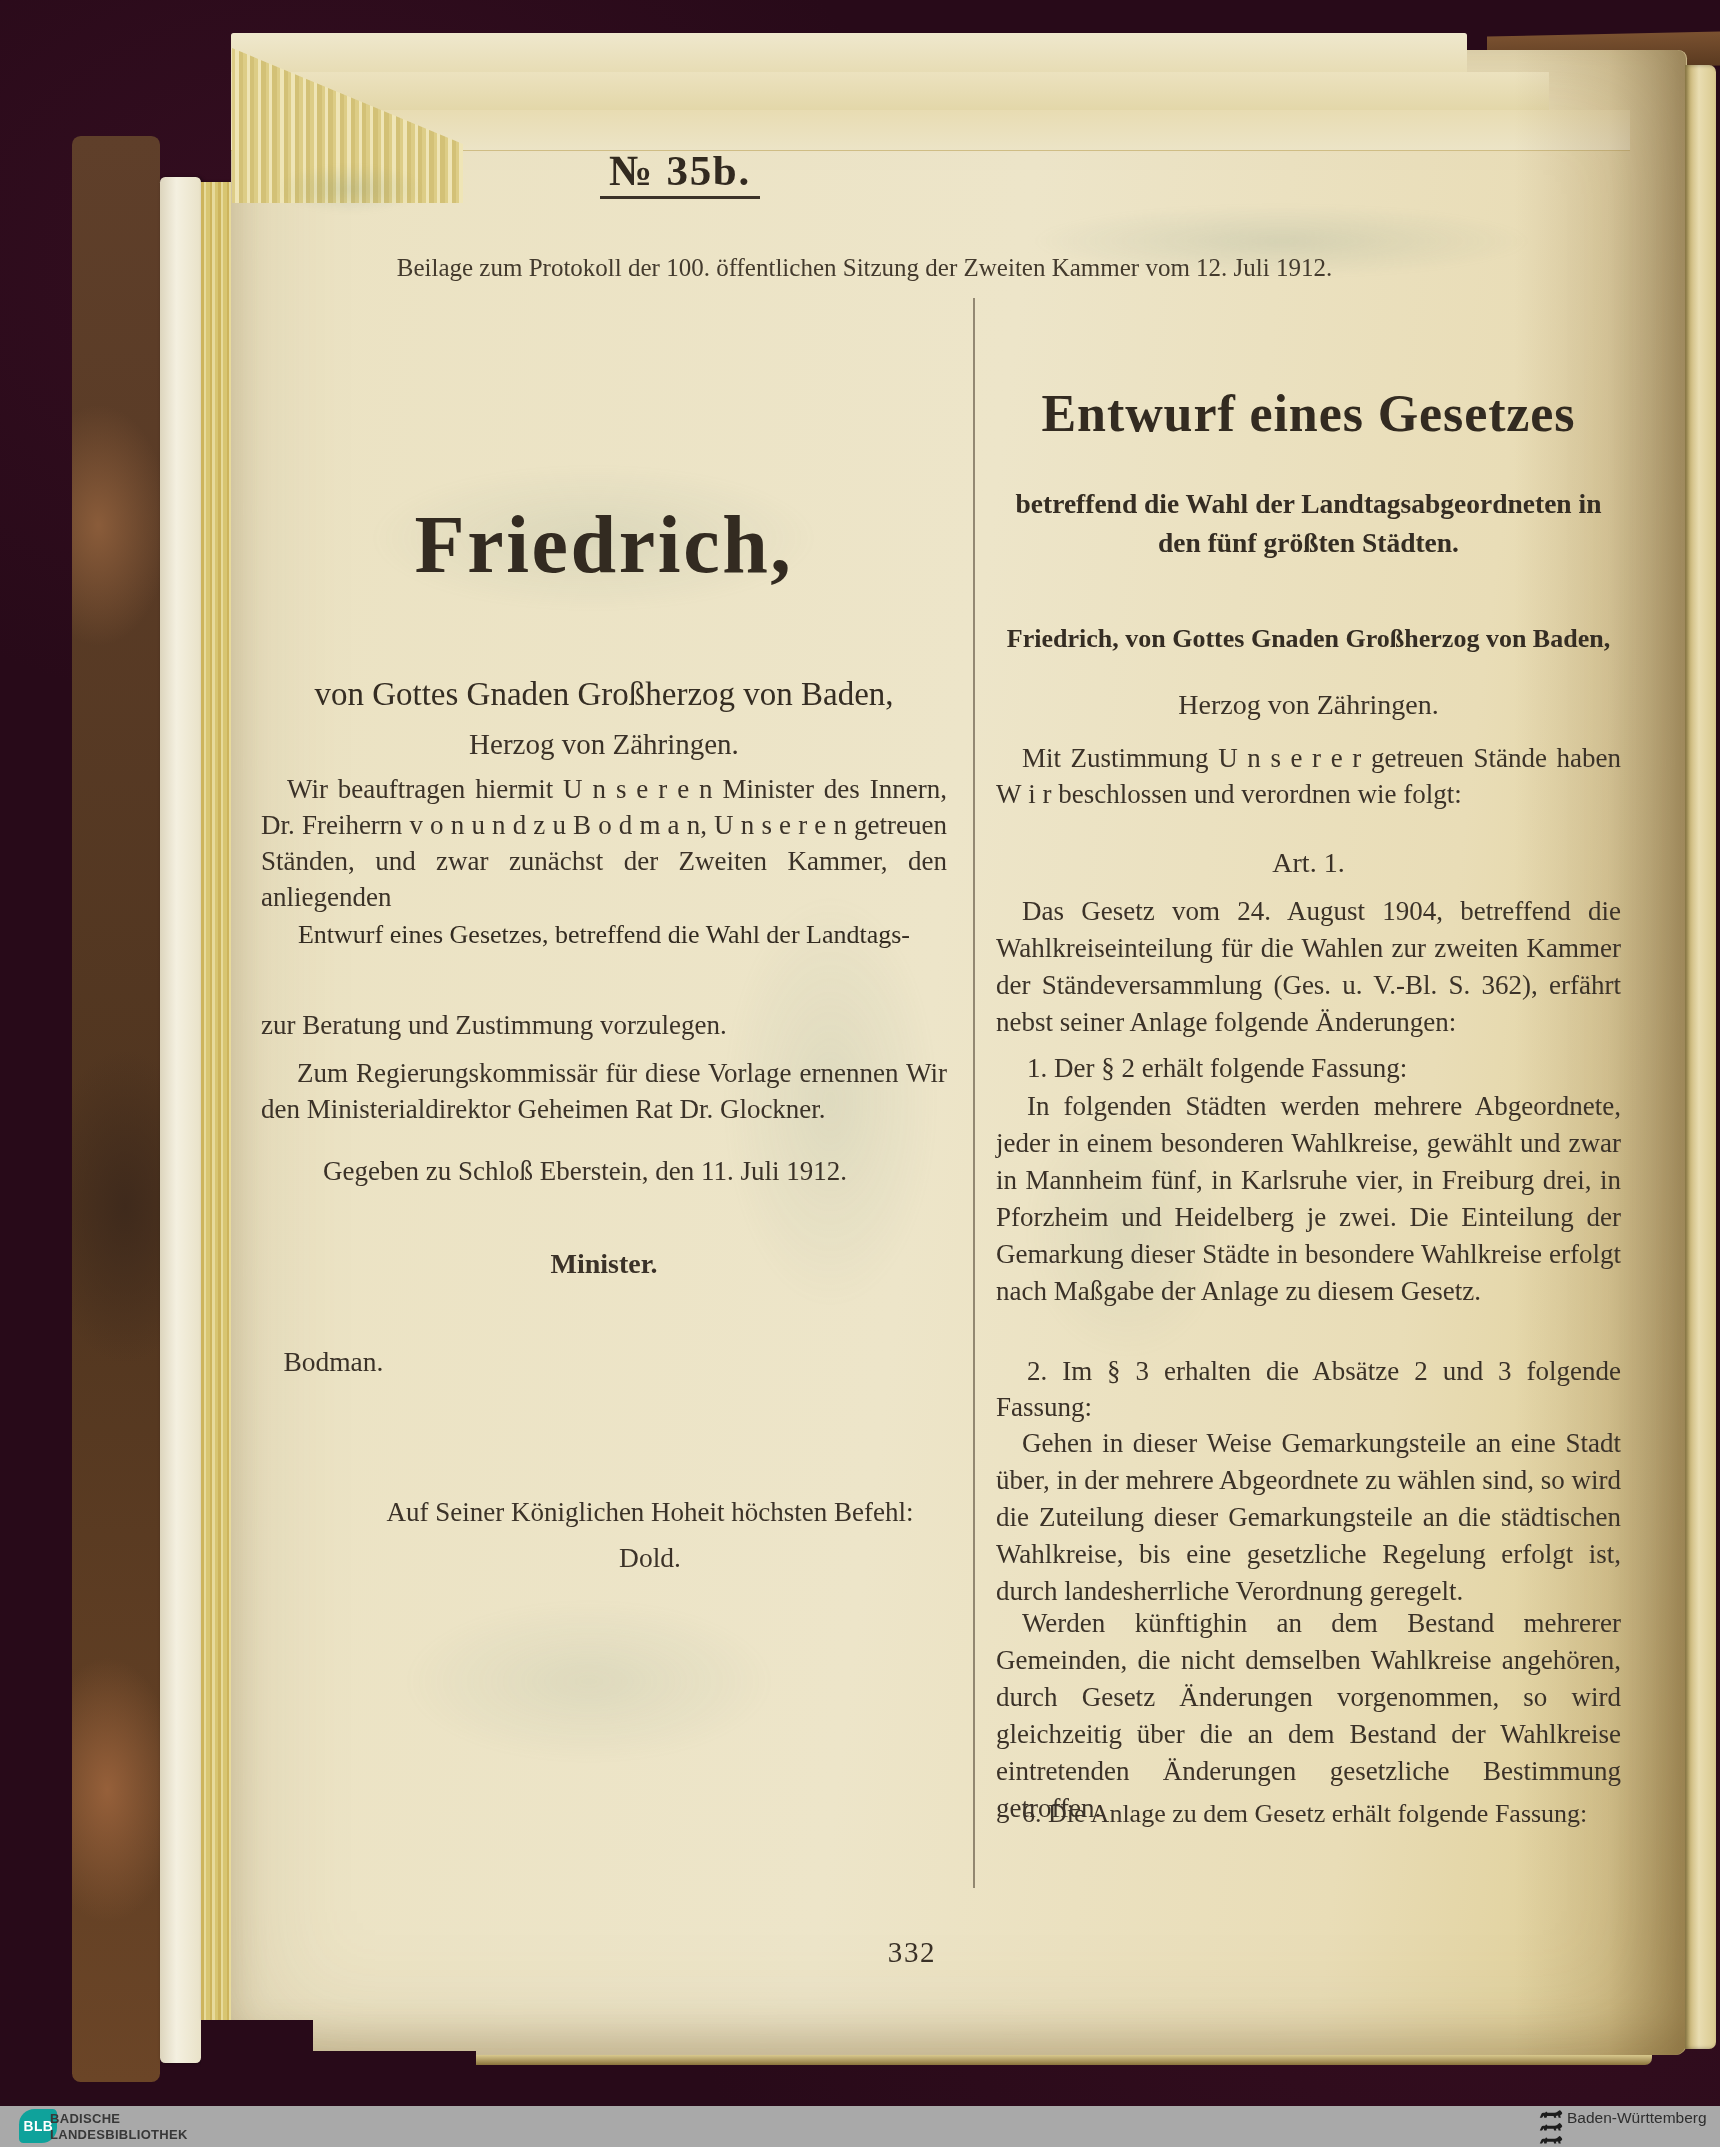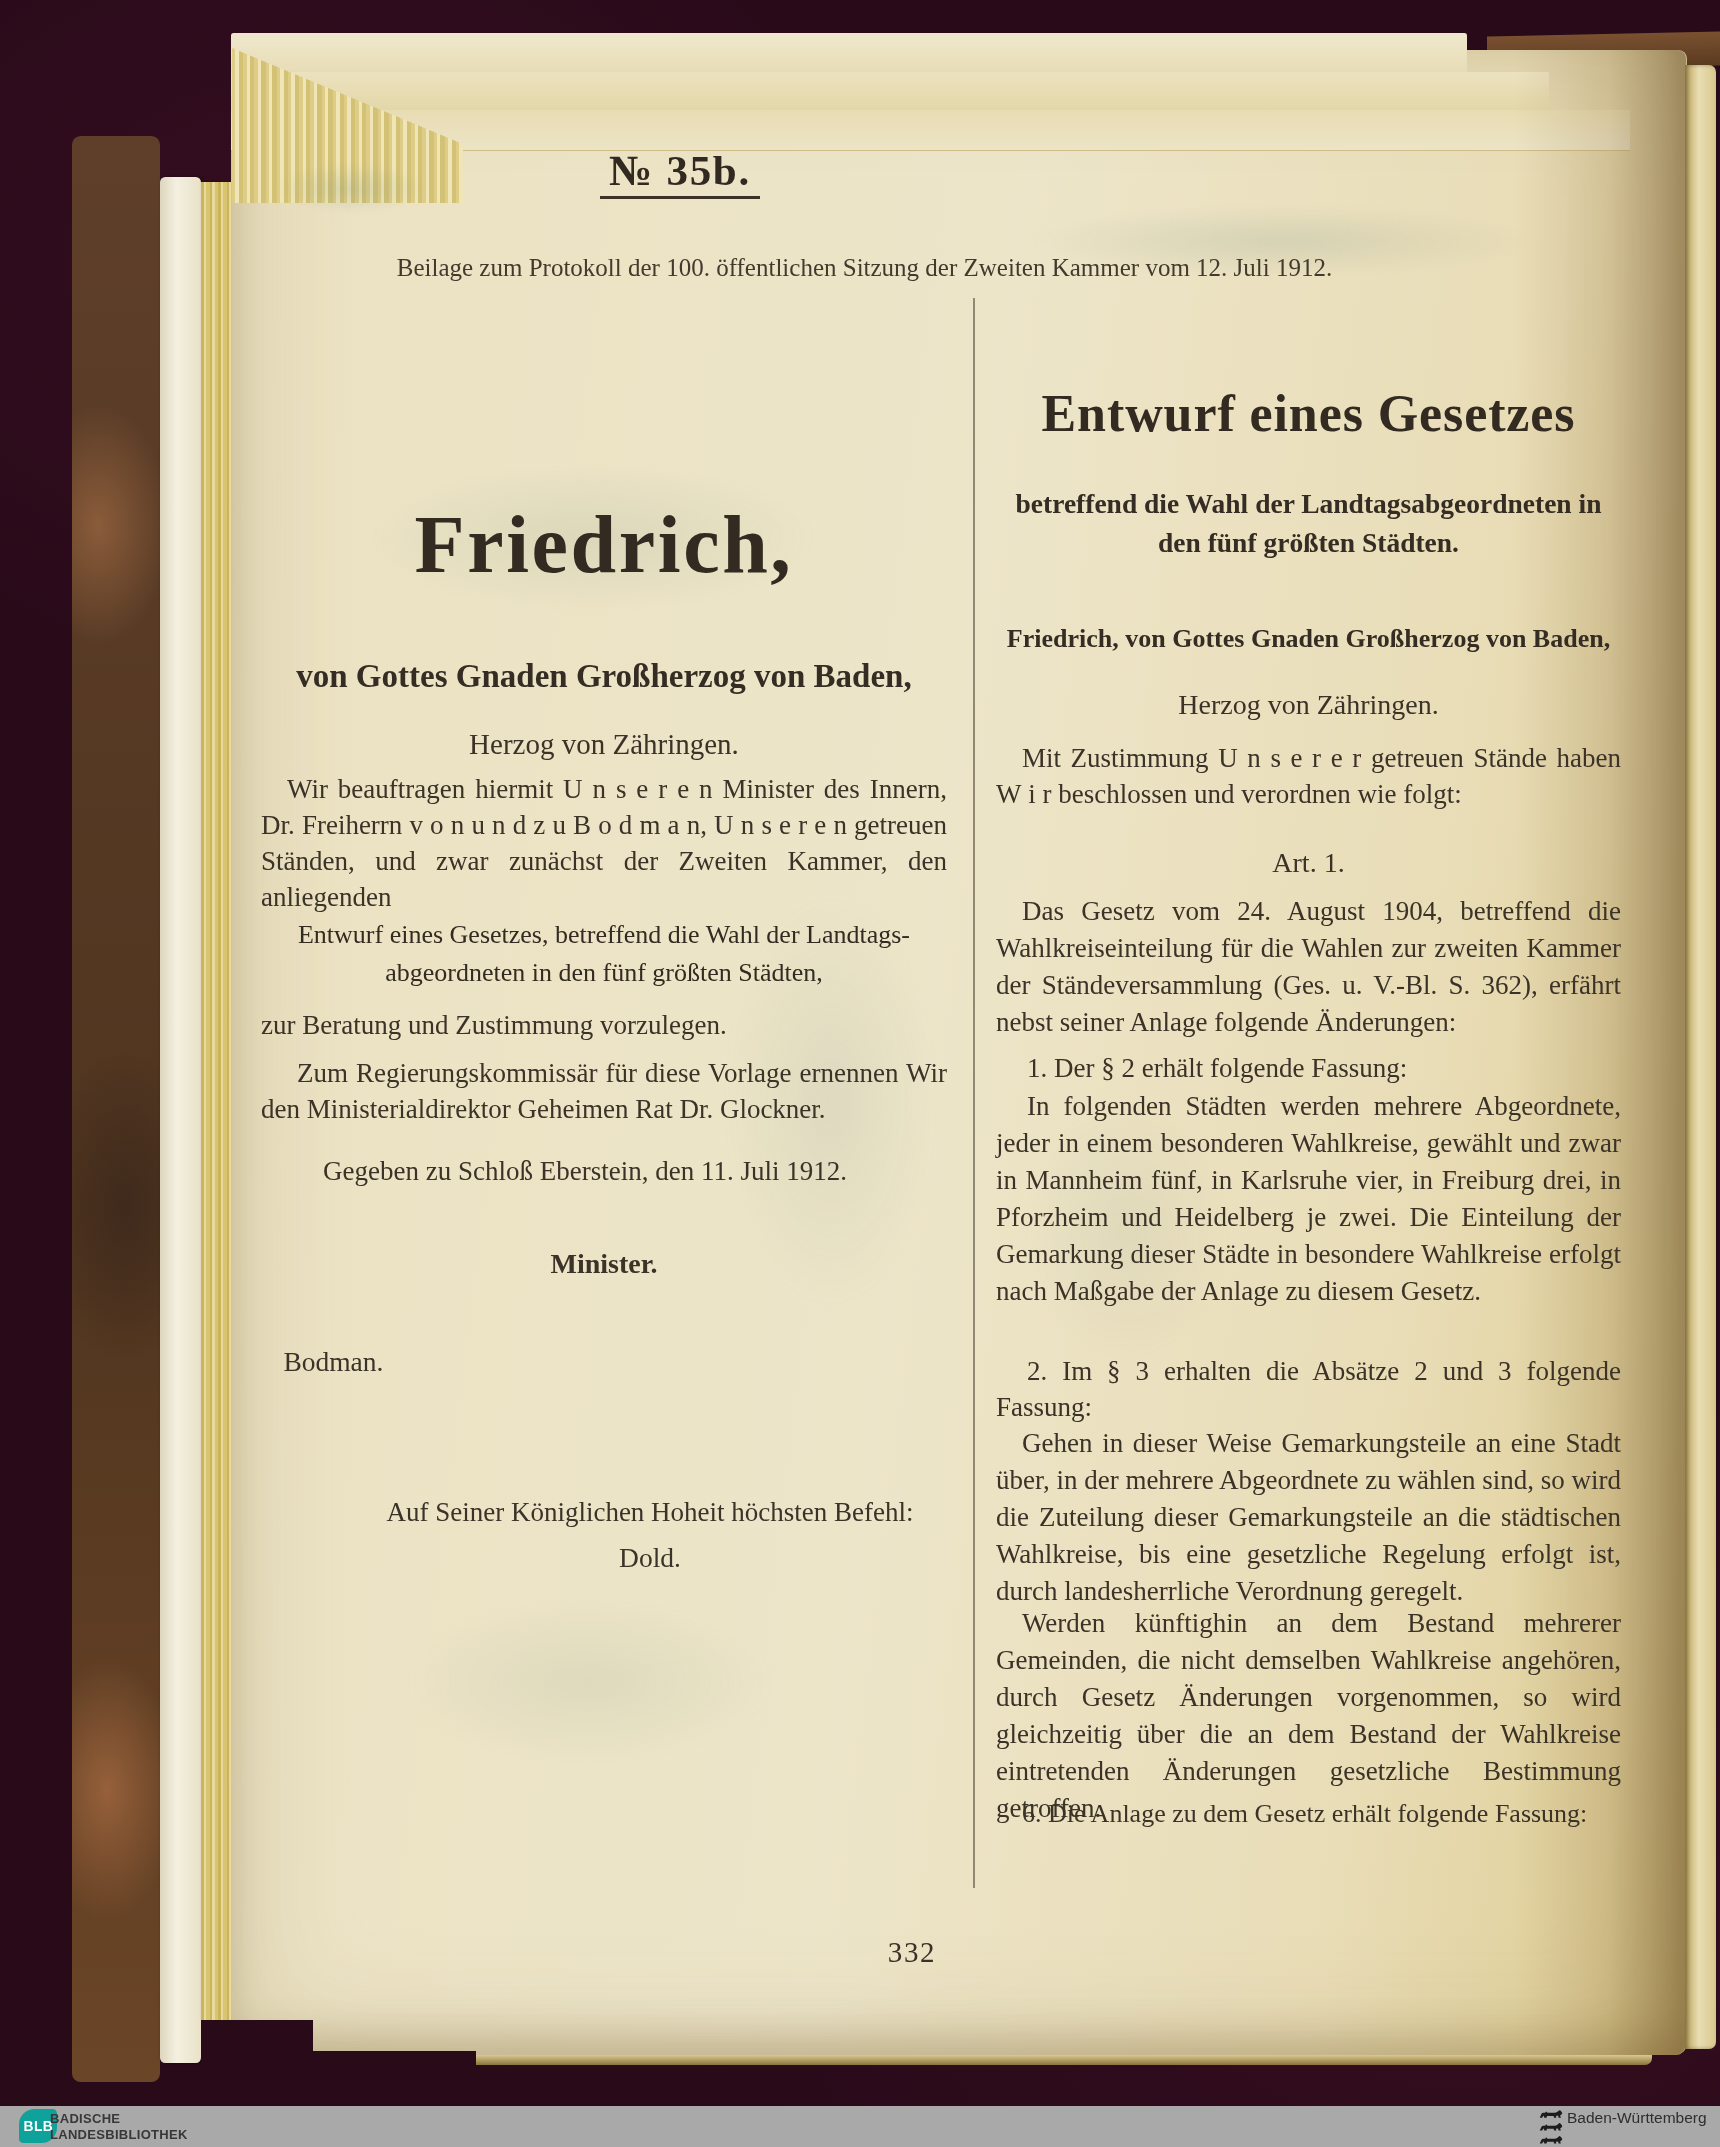--- a/index.html
+++ b/index.html
@@ -77,21 +77,21 @@
   .justify{text-align:justify;}
   .nowrap{white-space:nowrap;}
   .doc-no-wrap{left:465px;top:153px;width:430px;text-align:center;}
   .doc-no{display:inline-block;font-size:43px;font-weight:bold;letter-spacing:1.7px;
     border-bottom:3.4px solid #3b3228;padding:0 8.6px 6.9px;color:#322a20;}
   .head-subtitle{left:258px;top:250px;width:1213px;font-size:25px;color:#433a2d;}
   .col-divider{position:absolute;left:973px;top:298px;width:1.7px;height:1590px;background:rgba(72,60,44,.55);}
   .lcol{left:261px;width:686px;}
   .rcol{left:996px;width:625px;}
   .friedrich-big{top:497px;font-size:82px;line-height:95px;font-weight:bold;letter-spacing:2.6px;color:#332b21;}
-  .l-sub1{top:658px;font-size:33px;font-weight:bold;color:#352d23;}
+  .l-sub1{top:676px;font-size:33px;font-weight:normal;color:#352d23;}
   .l-sub2{top:726px;font-size:29px;}
   .l-para1{top:771px;text-indent:26px;}
   .l-emph{font-size:26px;font-weight:normal;color:#332b21;}
   .l-emph1{top:917px;}
   .l-emph2{top:955px;}
   .l-para2{top:1007px;}
   .l-para3{top:1055px;text-indent:36px;}
   .l-date{top:1153px;padding-left:62px;box-sizing:border-box;}
   .l-sig1{top:1246px;font-size:28px;font-weight:bold;}
   .l-sig2{top:1344px;padding-left:22.4px;font-size:27.5px;box-sizing:border-box;}
@@ -156,21 +156,20 @@
   </div>
   <div class="txt head-subtitle center">Beilage zum Protokoll der 100. öffentlichen Sitzung der Zweiten Kammer vom 12. Juli 1912.</div>
 
   <div class="col-divider"></div>
 
   <div class="txt lcol friedrich-big center">Friedrich,</div>
   <div class="txt lcol l-sub1 center nowrap">von Gottes Gnaden Großherzog von Baden,</div>
   <div class="txt lcol l-sub2 center">Herzog von Zähringen.</div>
   <div class="txt lcol l-para1 justify">Wir beauftragen hiermit U&nbsp;n&nbsp;s&nbsp;e&nbsp;r&nbsp;e&nbsp;n Minister des Innern, Dr. Freiherrn v&nbsp;o&nbsp;n u&nbsp;n&nbsp;d z&nbsp;u B&nbsp;o&nbsp;d&nbsp;m&nbsp;a&nbsp;n, U&nbsp;n&nbsp;s&nbsp;e&nbsp;r&nbsp;e&nbsp;n getreuen Ständen, und zwar zunächst der Zweiten Kammer, den anliegenden</div>
   <div class="txt lcol l-emph l-emph1 center nowrap">Entwurf eines Gesetzes, betreffend die Wahl der Landtags-</div>
-  <div class="txt lcol l-emph l-emph2 center nowrap">abgeordneten in den fünf größten Städten,</div>
   <div class="txt lcol l-para2">zur Beratung und Zustimmung vorzulegen.</div>
   <div class="txt lcol l-para3 justify">Zum Regierungskommissär für diese Vorlage ernennen Wir den Ministerialdirektor Geheimen Rat Dr. Glockner.</div>
   <div class="txt lcol l-date">Gegeben zu Schloß Eberstein, den 11. Juli 1912.</div>
   <div class="txt lcol l-sig1 center">Minister.</div>
   <div class="txt lcol l-sig2">Bodman.</div>
   <div class="txt lcol l-order center">Auf Seiner Königlichen Hoheit höchsten Befehl:</div>
   <div class="txt lcol l-sig3 center">Dold.</div>
 
   <div class="txt rcol r-title center nowrap">Entwurf eines Gesetzes</div>
   <div class="txt rcol r-subtitle center">betreffend die Wahl der Landtagsabgeordneten in den fünf größten Städten.</div>

